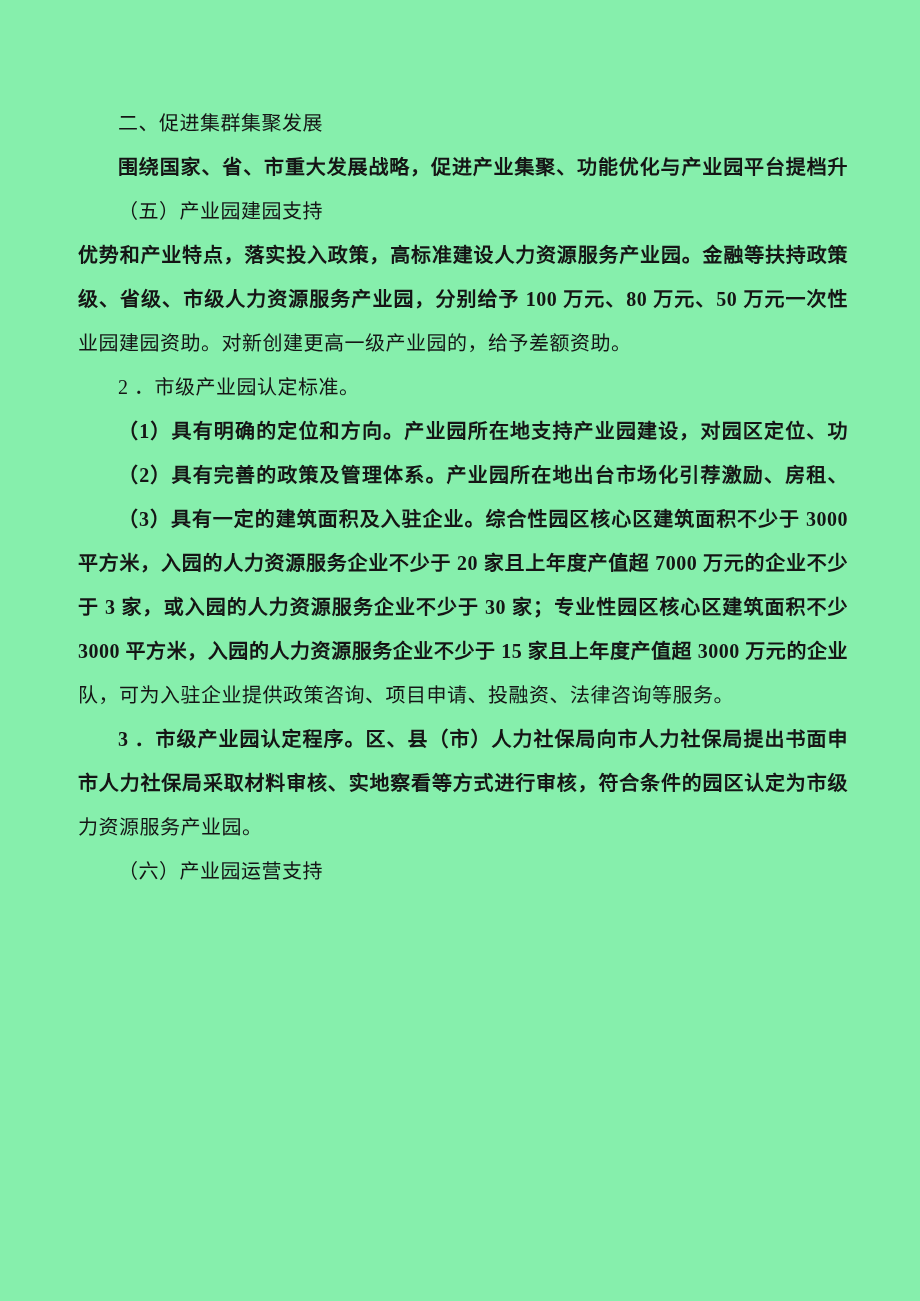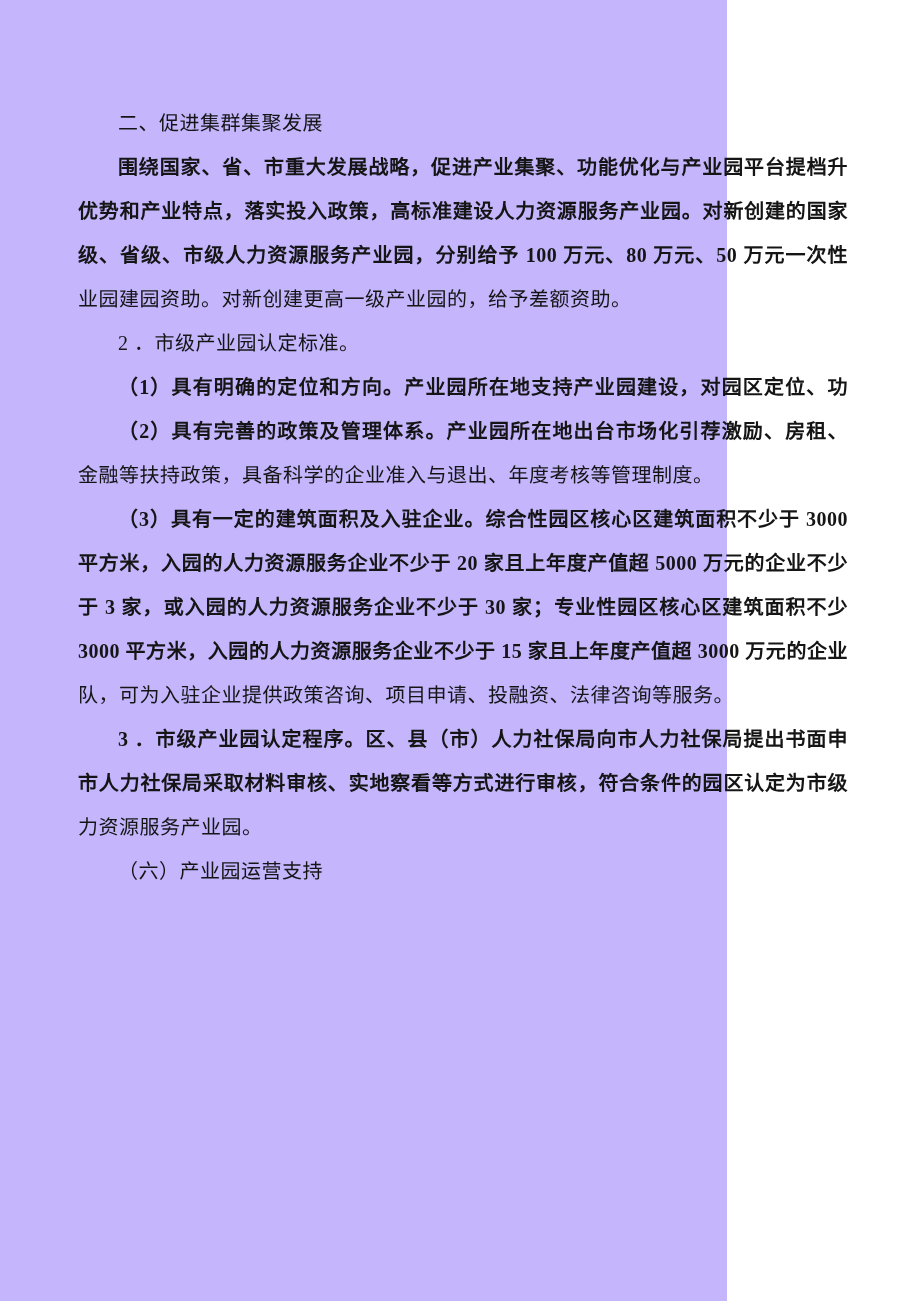--- a/index.html
+++ b/index.html
@@ -8,23 +8,23 @@
     width: 920px;
     height: 1301px;
     background: #ffffff;
     overflow: hidden;
   }
   body {
     font-family: "Liberation Serif", "DejaVu Serif", serif;
     color: #151515;
   }
   .page {
-    width: 727px;
+    width: 920px;
     height: 1301px;
-    background: #c4b5fd;
+    background: #86efac;
     padding: 101px 72px 0 78px;
   }
   .doc-text { width: 770px; }
   .line {
     width: 770px;
     height: 44px;
     line-height: 44px;
     font-size: 20px;
     white-space: nowrap;
     letter-spacing: 0.5px;
@@ -41,29 +41,29 @@
   
   .line.indent { text-indent: 2em; }
 </style>
 </head>
 <body>
 
 <div class="page">
   <div class="doc-text">
     <div class="line indent">二、促进集群集聚发展</div>
     <div class="line indent fill">围绕国家、省、市重大发展战略，促进产业集聚、功能优化与产业园平台提档升</div>
-    <div class="line fill">优势和产业特点，落实投入政策，高标准建设人力资源服务产业园。对新创建的国家</div>
+    <div class="line indent">（五）产业园建园支持</div>
+    <div class="line fill">优势和产业特点，落实投入政策，高标准建设人力资源服务产业园。金融等扶持政策</div>
     <div class="line fill">级、省级、市级人力资源服务产业园，分别给予 100 万元、80 万元、50 万元一次性产</div>
     <div class="line">业园建园资助。对新创建更高一级产业园的，给予差额资助。</div>
     <div class="line indent">2 ．市级产业园认定标准。</div>
     <div class="line indent fill">（1）具有明确的定位和方向。产业园所在地支持产业园建设，对园区定位、功</div>
     <div class="line indent fill">（2）具有完善的政策及管理体系。产业园所在地出台市场化引荐激励、房租、</div>
-    <div class="line">金融等扶持政策，具备科学的企业准入与退出、年度考核等管理制度。</div>
     <div class="line indent fill">（3）具有一定的建筑面积及入驻企业。综合性园区核心区建筑面积不少于 3000</div>
-    <div class="line fill">平方米，入园的人力资源服务企业不少于 20 家且上年度产值超 5000 万元的企业不少</div>
+    <div class="line fill">平方米，入园的人力资源服务企业不少于 20 家且上年度产值超 7000 万元的企业不少</div>
     <div class="line fill">于 3 家，或入园的人力资源服务企业不少于 30 家；专业性园区核心区建筑面积不少于</div>
     <div class="line fill">3000 平方米，入园的人力资源服务企业不少于 15 家且上年度产值超 3000 万元的企业</div>
     <div class="line">队，可为入驻企业提供政策咨询、项目申请、投融资、法律咨询等服务。</div>
     <div class="line indent fill">3 ．市级产业园认定程序。区、县（市）人力社保局向市人力社保局提出书面申请，</div>
     <div class="line fill">市人力社保局采取材料审核、实地察看等方式进行审核，符合条件的园区认定为市级人</div>
     <div class="line">力资源服务产业园。</div>
     <div class="line indent">（六）产业园运营支持</div>
   </div>
 </div>
 

